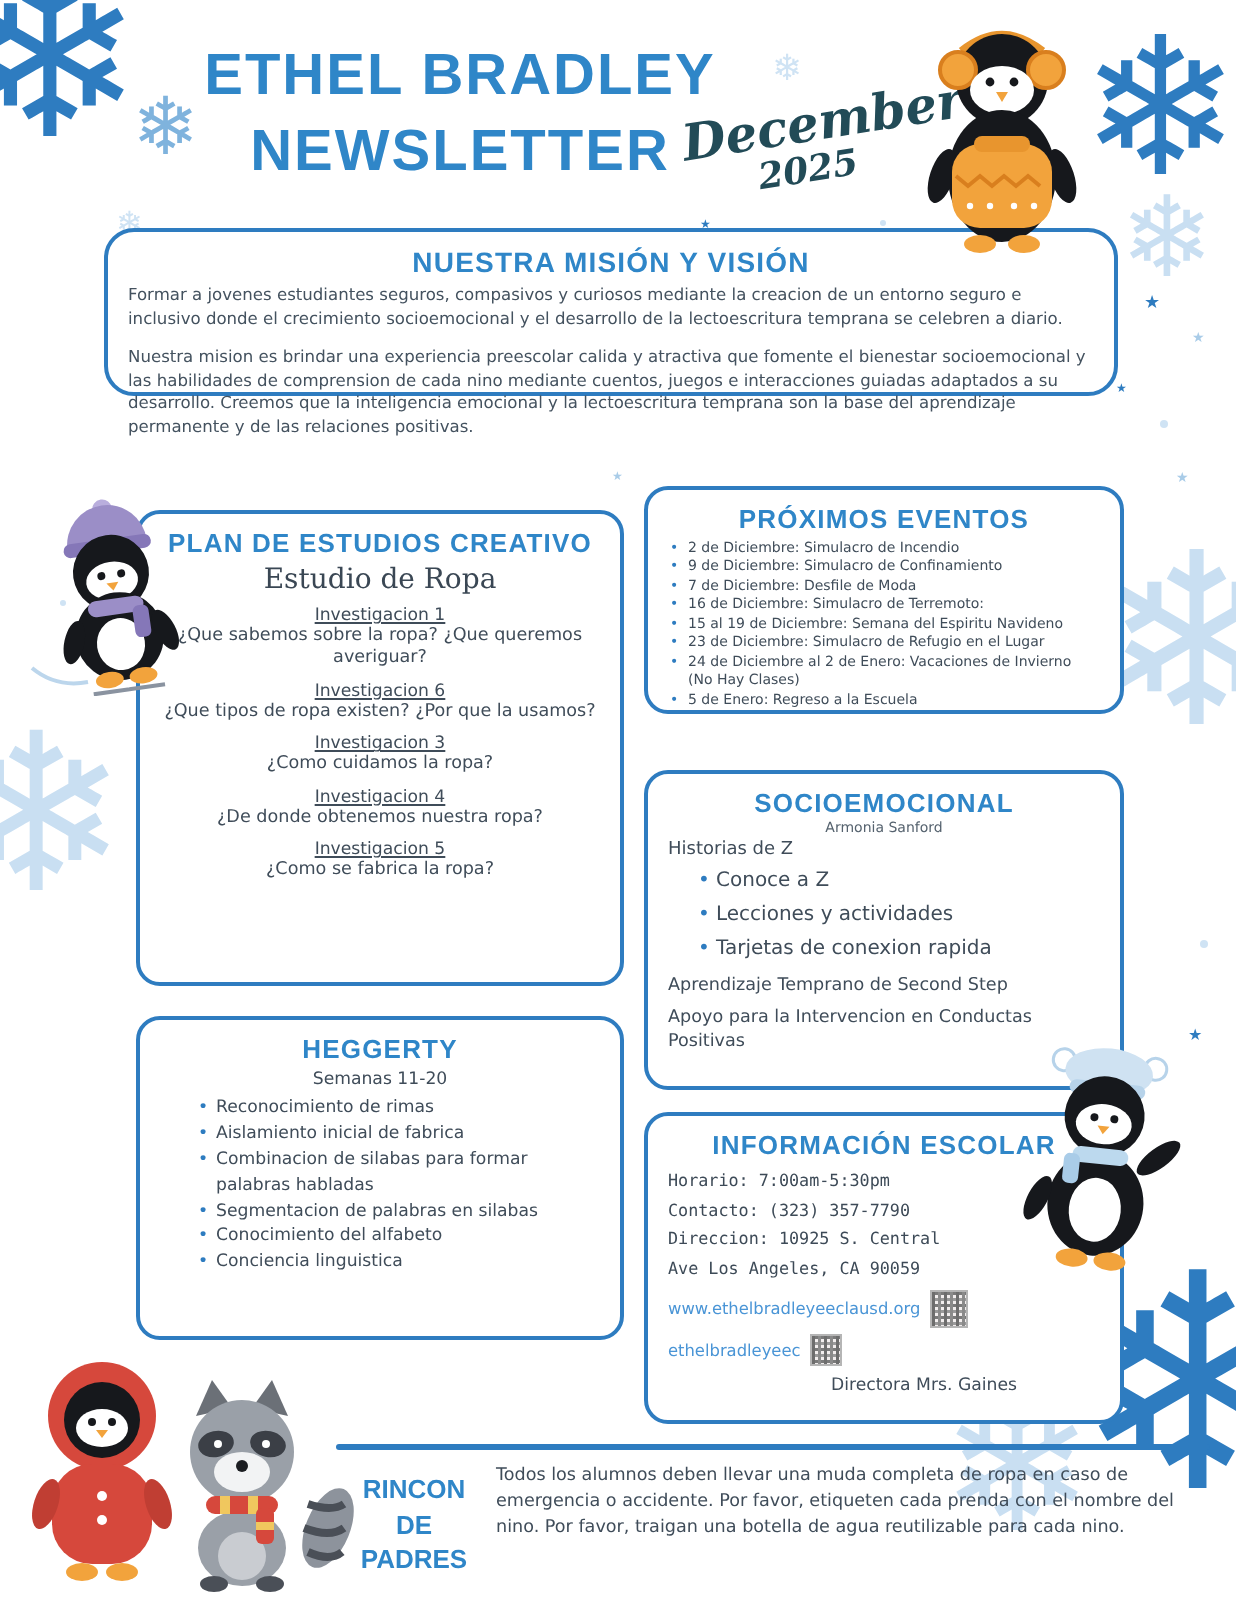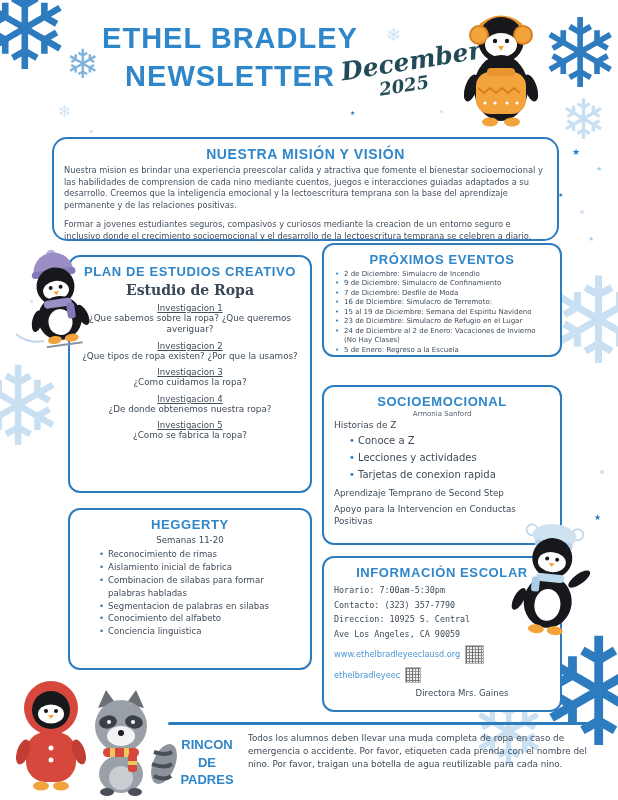--- a/index.html
+++ b/index.html
@@ -18,25 +18,25 @@
     font-size:29px;line-height:1.3;letter-spacing:1px;}
   .date-block{position:absolute;left:342px;top:48px;width:120px;text-align:center;z-index:2;
     transform:rotate(-9deg);color:#224b57;font-family:"DejaVu Serif",serif;font-style:italic;font-weight:bold;}
   .date-line1{font-size:25px;}
   .date-line2{font-size:18px;margin-top:-2px;}
   
   .box{position:absolute;background:#ffffff;border:2px solid #2e7cc0;border-radius:12px;
        box-sizing:border-box;z-index:2;padding:6px 10px;}
   .box-title{text-align:center;color:#2f86c8;font-weight:bold;
        font-family:"Liberation Sans",sans-serif;letter-spacing:0.6px;font-size:13px;margin:1px 0 3px 0;}
-  .mission-box{left:52px;top:137px;width:507px;height:104px;border-radius:15px;}
+  .mission-box{left:52px;top:114px;width:507px;height:84px;border-radius:15px;}
   .mission-box .box-title{font-size:14px;}
   .mission-p{font-size:8.3px;line-height:1.4;margin:0 0 8px 0;}
   .curriculum-box{left:68px;top:255px;width:244px;height:238px;}
-  .curriculum-sub{text-align:center;font-family:"DejaVu Serif",serif;font-size:14px;color:#3a4754;margin:2px 0 4px 0;font-weight:bold;}
+  .curriculum-sub{text-align:center;font-family:"DejaVu Serif",serif;font-size:14px;color:#3a4754;margin:2px 0 4px 0;}
   .inv-label{text-align:center;font-size:8.6px;text-decoration:underline;color:#3f4c59;margin-top:5px;}
   .inv-q{text-align:center;font-size:8.8px;color:#3f4c59;line-height:1.3;}
   .events-box{left:322px;top:243px;width:240px;height:114px;}
   .blist{list-style:none;margin:2px 0 0 0;padding:0;}
   .blist li{position:relative;padding-left:10px;line-height:1.35;color:#3f4c59;}
   .blist li::before{content:"•";position:absolute;left:1px;color:#2e7cc0;}
   .events-box .blist li{font-size:7px;}
   .socio-box{left:322px;top:385px;width:240px;height:160px;}
   .socio-sub{text-align:center;font-size:7px;color:#55626e;margin-top:-2px;}
   .socio-h{font-size:9px;color:#3f4c59;margin-top:2px;}
@@ -125,22 +125,22 @@
       <path d="M22 80 l6 5 l6 -5 l6 5 l6 -5 l6 5 l6 -5 l6 5" stroke="#d97f1e" stroke-width="2" fill="none"></path>
       <circle cx="29" cy="95" r="1.6" fill="#ffffff"></circle>
         <circle cx="39" cy="95" r="1.6" fill="#ffffff"></circle>
       <circle cx="51" cy="95" r="1.6" fill="#ffffff"></circle>
         <circle cx="61" cy="95" r="1.6" fill="#ffffff"></circle>
     </svg>
   </div>
 
   <div class="box mission-box">
     <div class="box-title">NUESTRA MISIÓN Y VISIÓN</div>
+    <p class="mission-p">Formar a jovenes estudiantes seguros, compasivos y curiosos mediante la creacion de un entorno seguro e inclusivo donde el crecimiento socioemocional y el desarrollo de la lectoescritura temprana se celebren a diario.</p>
     <p class="mission-p">Nuestra mision es brindar una experiencia preescolar calida y atractiva que fomente el bienestar socioemocional y las habilidades de comprension de cada nino mediante cuentos, juegos e interacciones guiadas adaptados a su desarrollo. Creemos que la inteligencia emocional y la lectoescritura temprana son la base del aprendizaje permanente y de las relaciones positivas.</p>
-    <p class="mission-p">Formar a jovenes estudiantes seguros, compasivos y curiosos mediante la creacion de un entorno seguro e inclusivo donde el crecimiento socioemocional y el desarrollo de la lectoescritura temprana se celebren a diario.</p>
   </div>
 
   <div class="illus" style="left:10px;top:246px;width:98px;height:102px;">
     <svg width="98" height="102" viewBox="0 0 98 102">
       <g transform="rotate(-8 49 51)">
         <circle cx="47" cy="8" r="5" fill="#b9aedd"></circle>
         <path d="M27 26 A 20 20 0 0 1 67 26 Z" fill="#9b8ec7"></path>
         <rect x="25" y="23" width="44" height="7" rx="3.5" fill="#8577b8"></rect>
         <circle cx="47" cy="40" r="19" fill="#16181c"></circle>
         <ellipse cx="47" cy="44" rx="13" ry="9.5" fill="#ffffff"></ellipse>
@@ -159,21 +159,21 @@
       </g>
       <path d="M6 88 q12 10 28 7" stroke="#bcd6ec" stroke-width="2" fill="none"></path>
     </svg>
   </div>
 
   <div class="box curriculum-box">
     <div class="box-title">PLAN DE ESTUDIOS CREATIVO</div>
     <div class="curriculum-sub">Estudio de Ropa</div>
     <div class="inv-label">Investigacion 1</div>
     <div class="inv-q">¿Que sabemos sobre la ropa? ¿Que queremos averiguar?</div>
-    <div class="inv-label">Investigacion 2</div>
+    <div class="inv-label">Investigacion 6</div>
     <div class="inv-q">¿Que tipos de ropa existen? ¿Por que la usamos?</div>
     <div class="inv-label">Investigacion 3</div>
     <div class="inv-q">¿Como cuidamos la ropa?</div>
     <div class="inv-label">Investigacion 4</div>
     <div class="inv-q">¿De donde obtenemos nuestra ropa?</div>
     <div class="inv-label">Investigacion 5</div>
     <div class="inv-q">¿Como se fabrica la ropa?</div>
   </div>
 
   <div class="box events-box">

